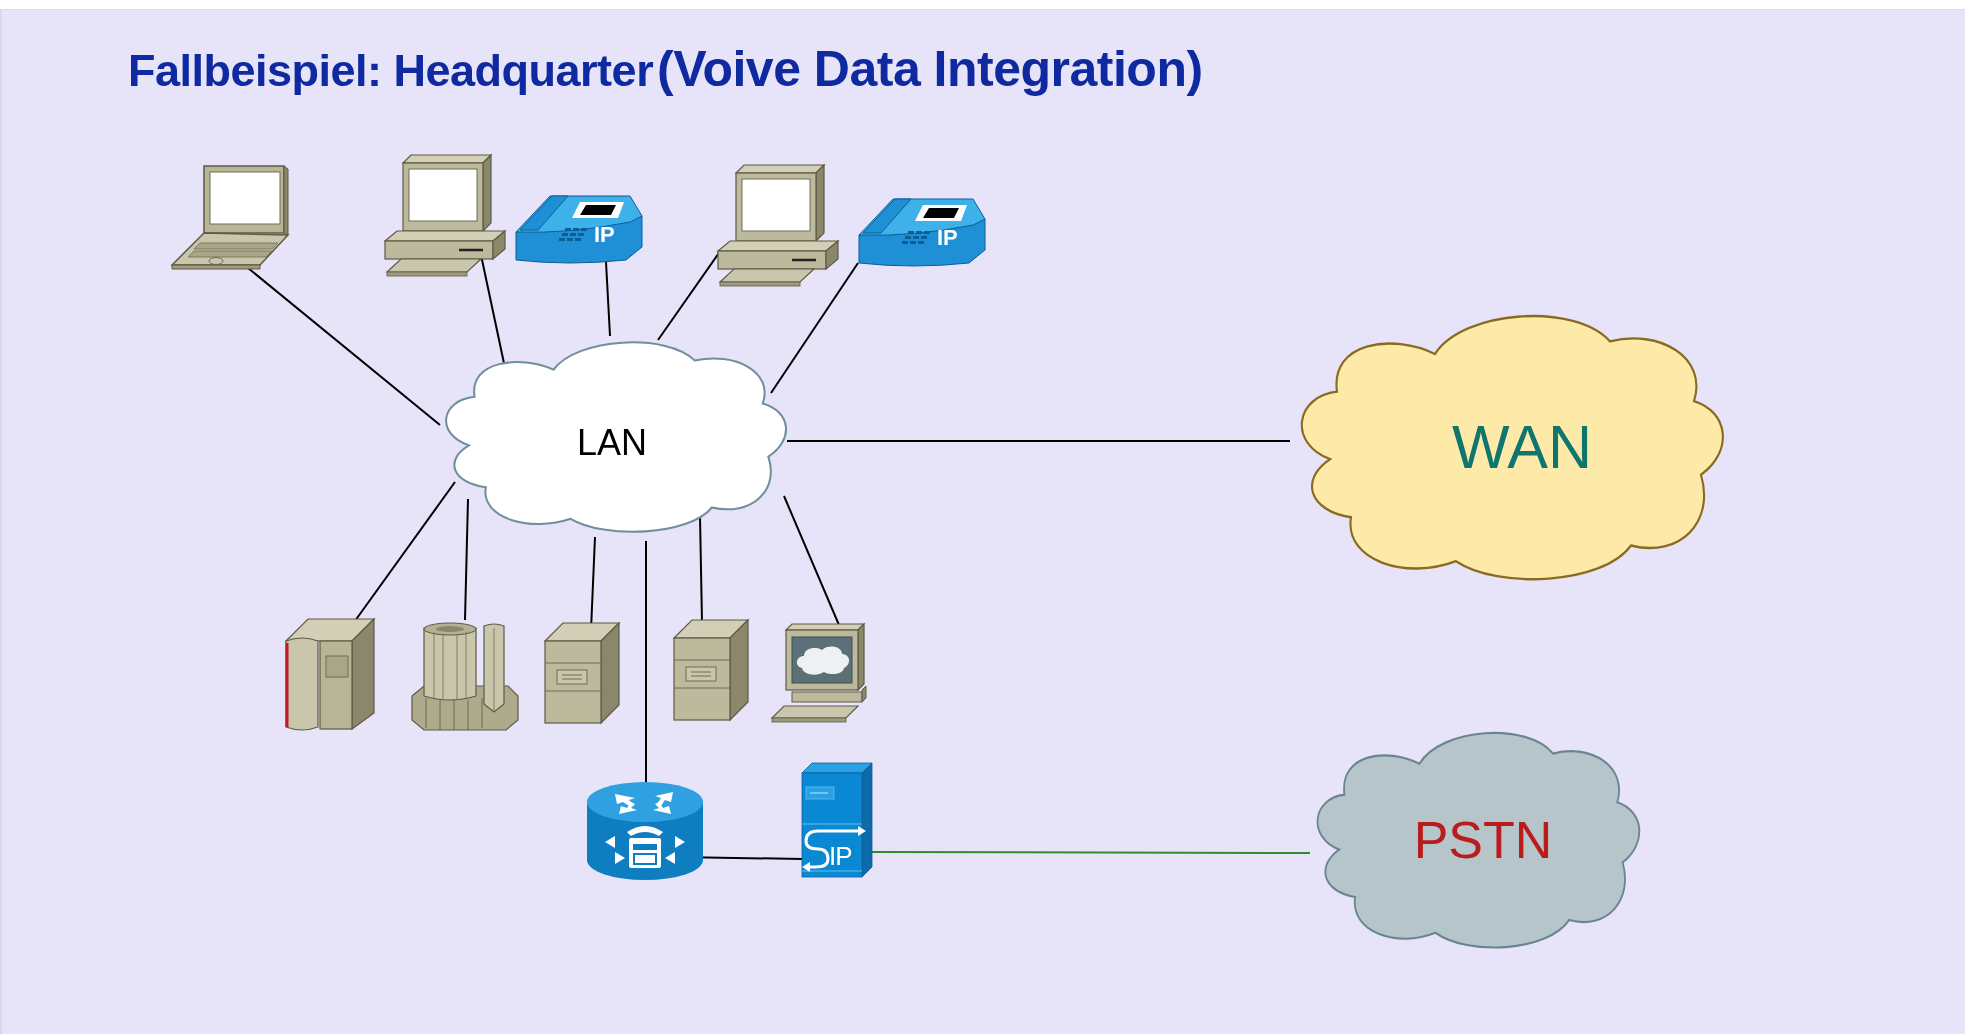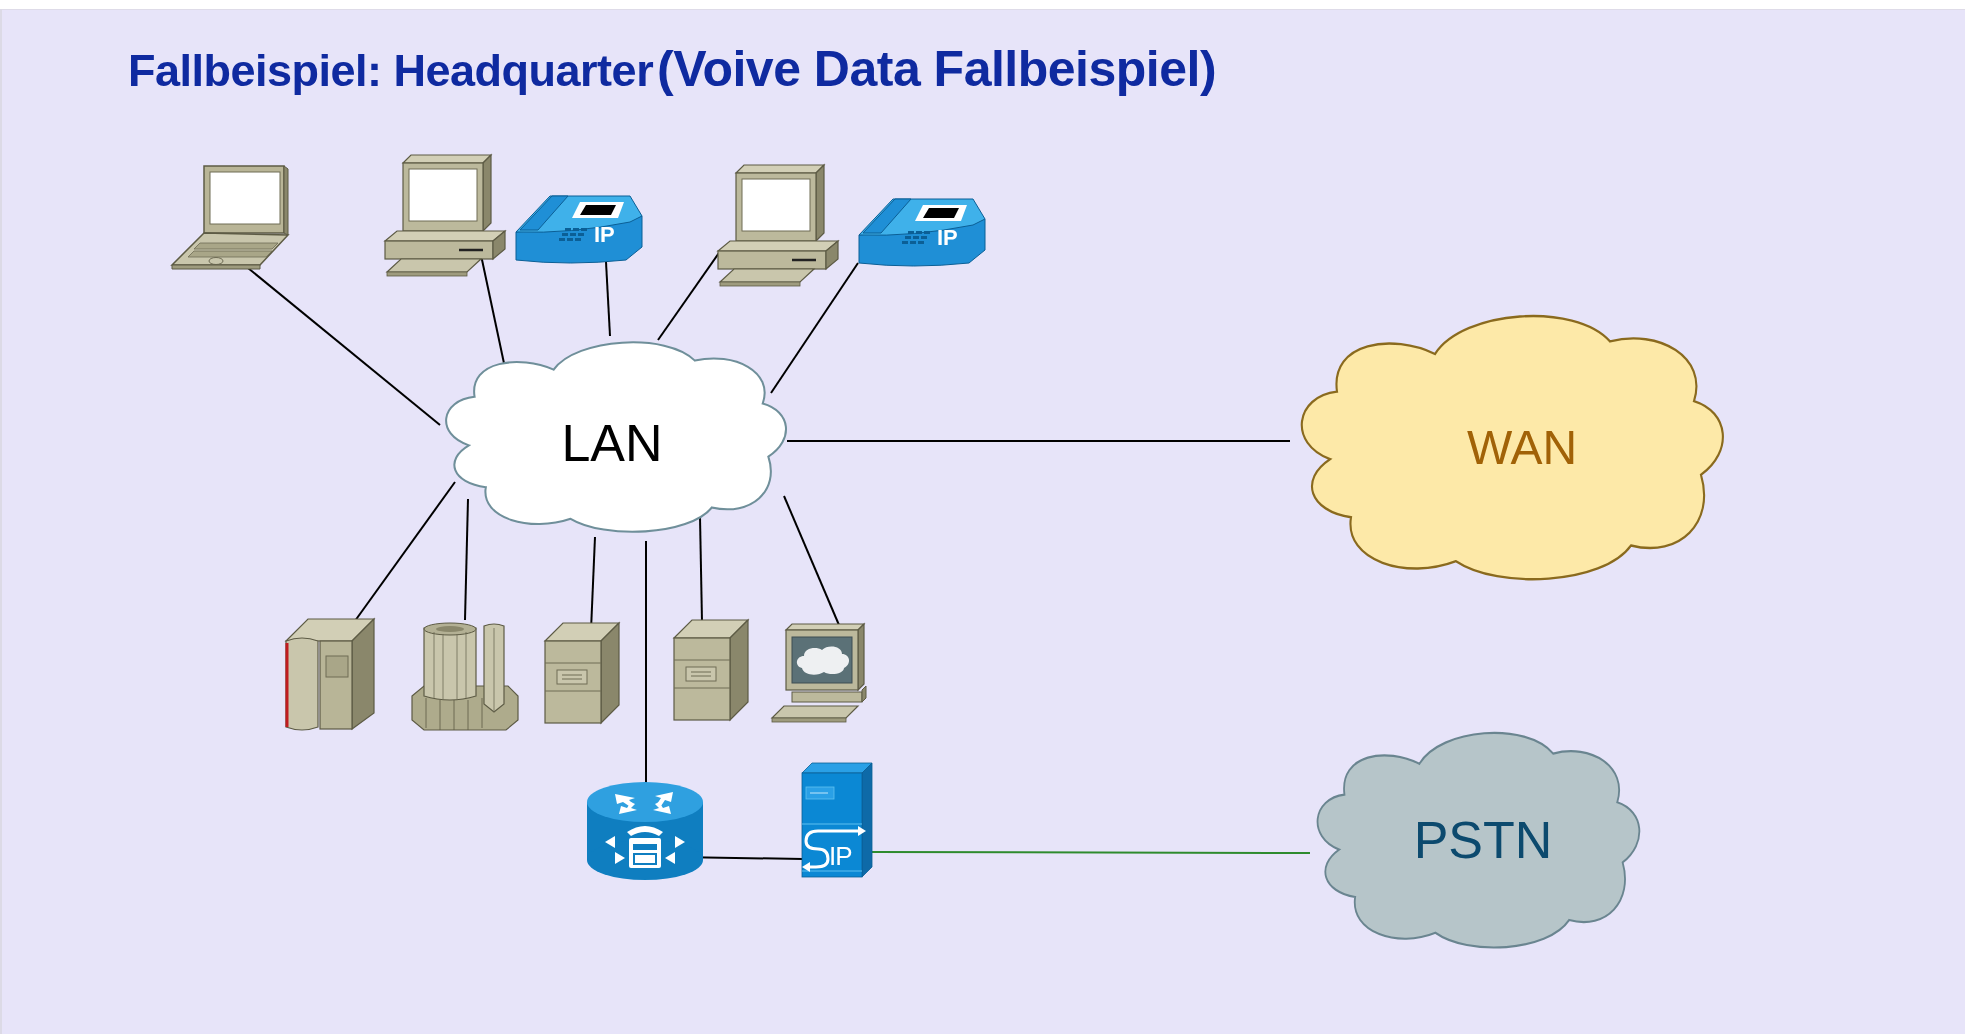--- a/index.html
+++ b/index.html
@@ -13,21 +13,21 @@
   .cloud-label { position:absolute; transform:translate(-50%,-50%); white-space:nowrap; }
 </style>
 </head>
 <body>
 
 <div class="topband"></div>
 <div class="leftedge"></div>
 
 <div class="title">
   <span class="main">Fallbeispiel: Headquarter</span>
-  <span class="sub">(Voive Data Fallbeispiel)</span>
+  <span class="sub">(Voive Data Integration)</span>
 </div>
 
 <svg class="diagram" width="1965" height="1034" viewBox="0 0 1965 1034">
   <defs>
     <path id="cloudShape" d="M 30 95 C 0 85, 5 55, 35 52 C 30 20, 75 15, 105 28 C 125 0, 205 -5, 230 20 C 265 12, 300 30, 290 58 C 315 65, 318 90, 295 105 C 305 135, 280 158, 245 150 C 225 175, 150 178, 120 160 C 85 172, 40 160, 45 132 C 15 128, 8 108, 30 95 Z"></path>
   </defs>
 
   <g stroke="#000" stroke-width="2" fill="none">
     <line x1="248" y1="268" x2="440" y2="425"></line>
     <line x1="481" y1="255" x2="505" y2="368"></line>
@@ -228,15 +228,15 @@
     <line x1="8" y1="30" x2="26" y2="30" stroke="#bfe6fb" stroke-width="1"></line>
     <line x1="0" y1="61" x2="60" y2="61" stroke="#5fc0f0" stroke-width="1"></line>
     <line x1="0" y1="108" x2="60" y2="108" stroke="#5fc0f0" stroke-width="1"></line>
     <path d="M 58 68 L 16 68 Q 4 68 4 78 Q 4 86 16 86 Q 26 86 26 96 Q 26 104 14 104 L 6 104" fill="none" stroke="#ffffff" stroke-width="3"></path>
     <polygon points="56,63 64,68 56,73" fill="#ffffff"></polygon>
     <polygon points="8,99 0,104 8,109" fill="#ffffff"></polygon>
     <text x="27" y="102" fill="#ffffff" font-size="26" font-family="Liberation Sans, sans-serif" letter-spacing="-1">IP</text>
   </g>
 </svg>
 
-<div class="cloud-label" style="left:612px; top:443px; font-size:52px; color:#000;">LAN</div>
-<div class="cloud-label" style="left:1522px; top:447px; font-size:48px; color:#a16207;">WAN</div>
-<div class="cloud-label" style="left:1483px; top:840px; font-size:52px; color:#0c4a6e;">PSTN</div>
+<div class="cloud-label" style="left:612px; top:443px; font-size:36px; color:#000;">LAN</div>
+<div class="cloud-label" style="left:1522px; top:447px; font-size:61px; color:#0f766e;">WAN</div>
+<div class="cloud-label" style="left:1483px; top:840px; font-size:52px; color:#b91c1c;">PSTN</div>
 
 </body></html>

